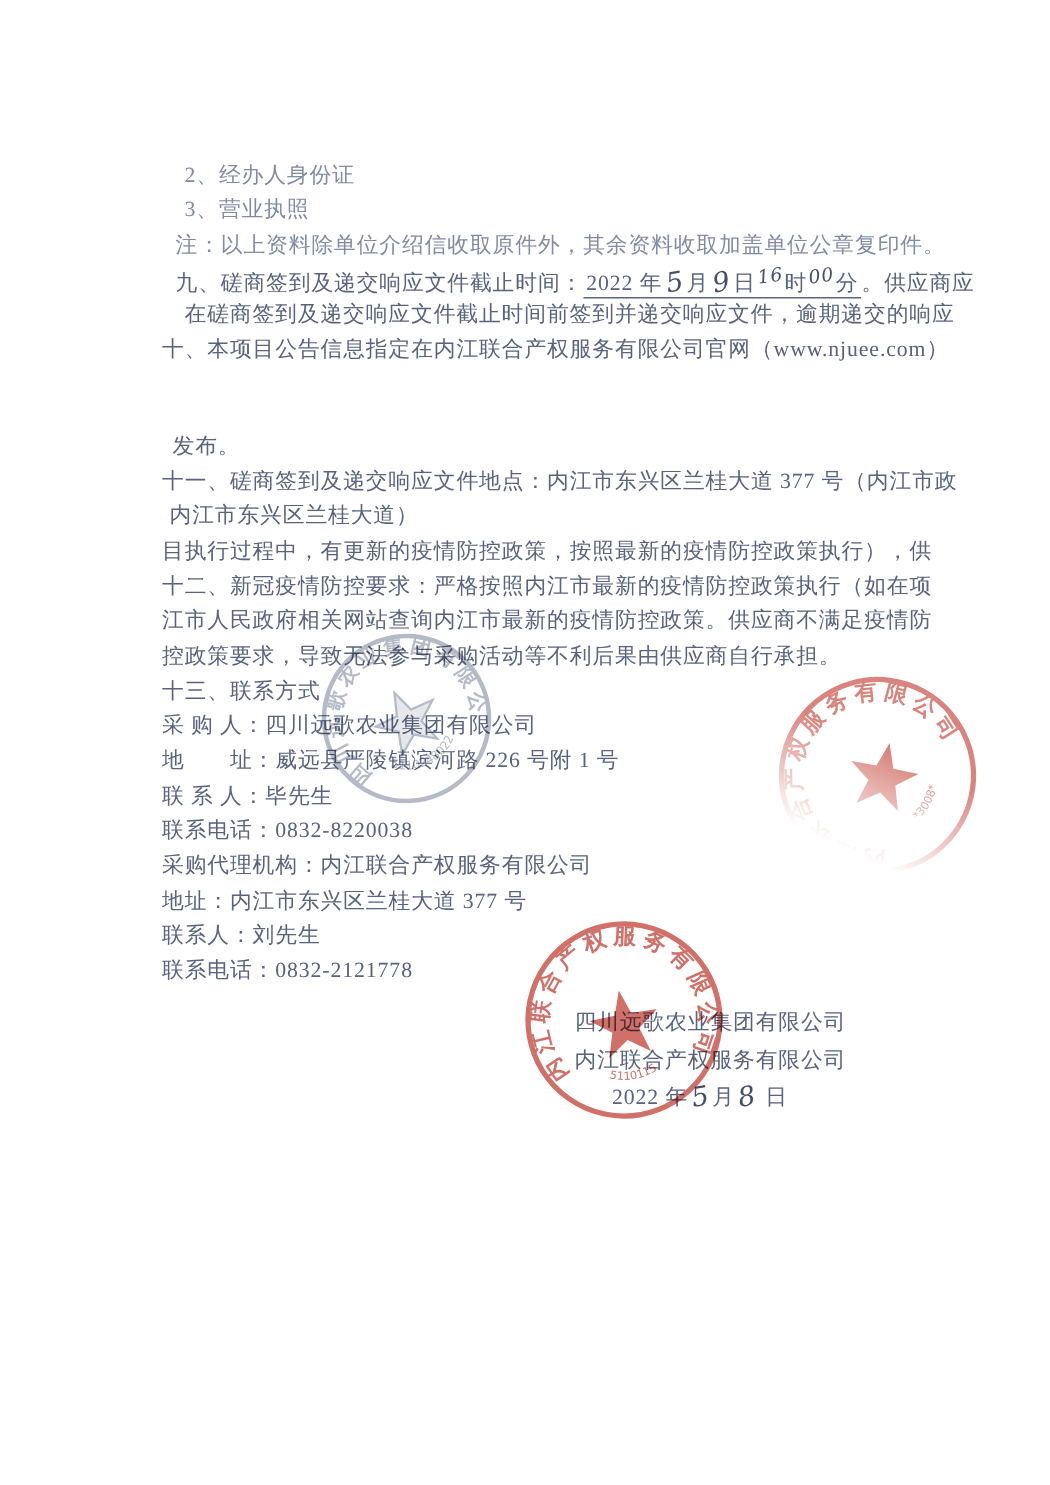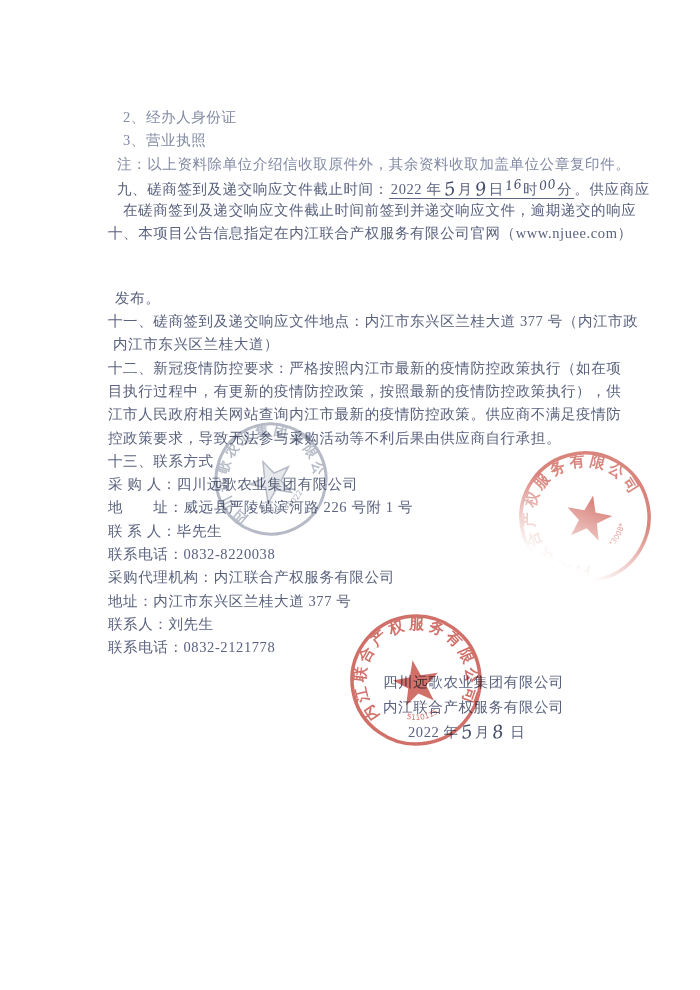--- a/index.html
+++ b/index.html
@@ -52,22 +52,22 @@
 
     <div class="line in1">
       <span>九、磋商签到及递交响应文件截止时间：</span><span class="dl-group"><span>2022 年</span><span class="hw hw-big">5</span><span>月</span><span class="hw hw-big">9</span><span>日</span><span class="hw hw-sup">16</span><span>时</span><span class="hw hw-sup">00</span><span>分</span></span><span>。供应商应</span>
     </div>
 
     <div class="line in2">在磋商签到及递交响应文件截止时间前签到并递交响应文件，逾期递交的响应</div>
     <div class="line">十、本项目公告信息指定在内江联合产权服务有限公司官网（www.njuee.com）</div>
     <div class="line in3">发布。</div>
     <div class="line">十一、磋商签到及递交响应文件地点：内江市东兴区兰桂大道 377 号（内江市政</div>
     <div class="line in4">内江市东兴区兰桂大道）</div>
+    <div class="line">目执行过程中，有更新的疫情防控政策，按照最新的疫情防控政策执行），供</div>
     <div class="line">十二、新冠疫情防控要求：严格按照内江市最新的疫情防控政策执行（如在项</div>
-    <div class="line">目执行过程中，有更新的疫情防控政策，按照最新的疫情防控政策执行），供</div>
     <div class="line">江市人民政府相关网站查询内江市最新的疫情防控政策。供应商不满足疫情防</div>
     <div class="line">控政策要求，导致无法参与采购活动等不利后果由供应商自行承担。</div>
     <div class="line">十三、联系方式</div>
 
     <div class="line">采 购 人：四川远歌农业集团有限公司</div>
     <div class="line">地　　址：威远县严陵镇滨河路 226 号附 1 号</div>
     <div class="line">联 系 人：毕先生</div>
     <div class="line">联系电话：0832-8220038</div>
     <div class="line">采购代理机构：内江联合产权服务有限公司</div>
     <div class="line">地址：内江市东兴区兰桂大道 377 号</div>

